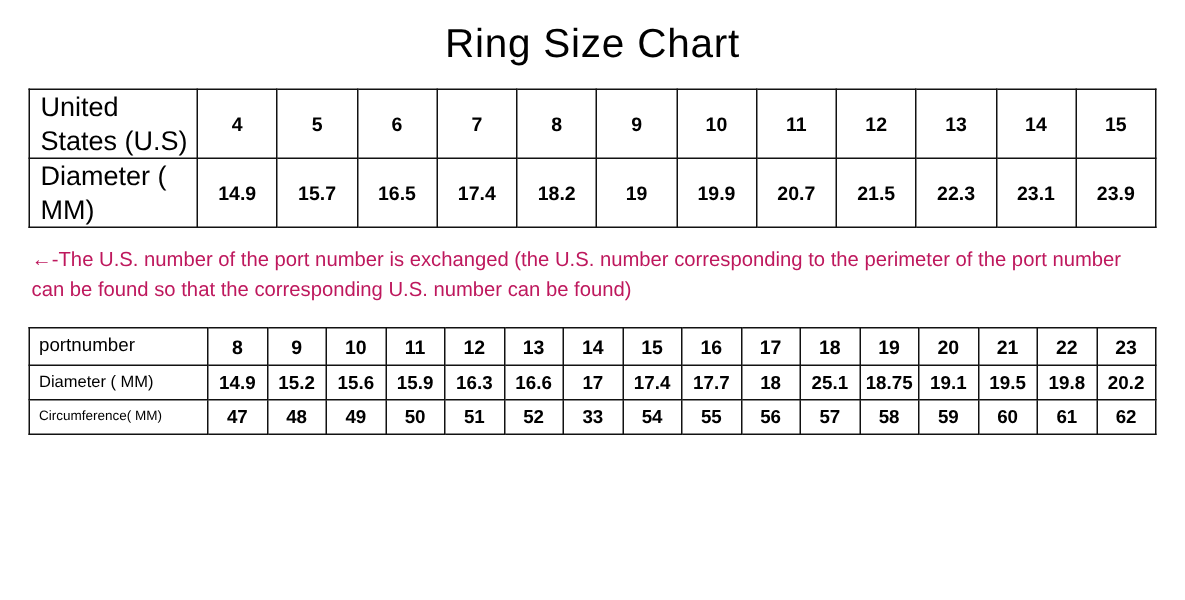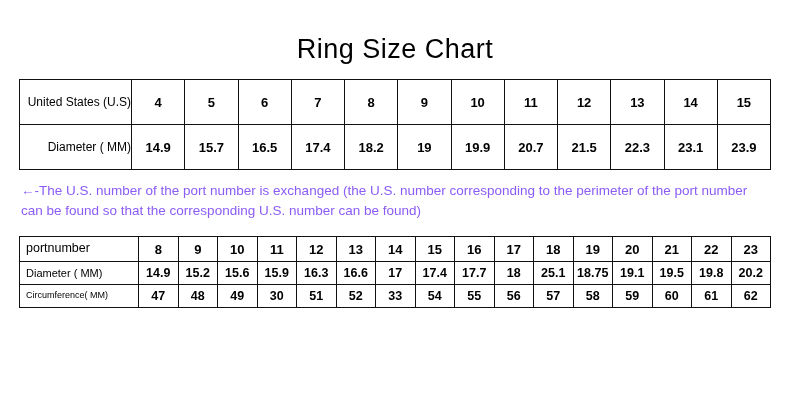--- a/index.html
+++ b/index.html
@@ -18,21 +18,21 @@
     position: relative;
     width: 790px;
     height: 400px;
     box-sizing: border-box;
   }
   .title {
     text-align: center;
     font-size: 27px;
     font-weight: normal;
     letter-spacing: 0.5px;
-    padding-top: 34px;
+    padding-top: 14px;
     padding-bottom: 14px;
     font-family: "Liberation Sans", sans-serif;
   }
   table {
     border-collapse: collapse;
     table-layout: fixed;
   }
   .t1 {
     width: 752px;
     margin: 0 auto;
@@ -40,29 +40,29 @@
   .t1 td, .t1 th {
     border: 1px solid #111111;
     text-align: center;
     font-size: 13px;
     font-weight: bold;
     padding: 0;
     height: 44px;
     vertical-align: middle;
   }
   .t1 .rowlabel {
-    text-align: right;
-    font-weight: normal;
-    font-size: 12px;
+    text-align: left;
+    font-weight: normal;
+    font-size: 18px;
     padding-left: 7px;
     line-height: 1.25;
     width: 104px;
   }
   .note {
-    color: #8b5cf6;
+    color: #be185d;
     font-size: 13.5px;
     line-height: 1.45;
     margin: 11px auto 9px auto;
     width: 752px;
     padding-left: 2px;
     box-sizing: border-box;
   }
   .t2 {
     width: 752px;
     margin: 16px auto;
@@ -178,21 +178,21 @@
         <td>19.1</td>
         <td>19.5</td>
         <td>19.8</td>
         <td>20.2</td>
       </tr>
       <tr>
         <td class="rowlabel small">Circumference( MM)</td>
         <td>47</td>
         <td>48</td>
         <td>49</td>
-        <td>30</td>
+        <td>50</td>
         <td>51</td>
         <td>52</td>
         <td>33</td>
         <td>54</td>
         <td>55</td>
         <td>56</td>
         <td>57</td>
         <td>58</td>
         <td>59</td>
         <td>60</td>

